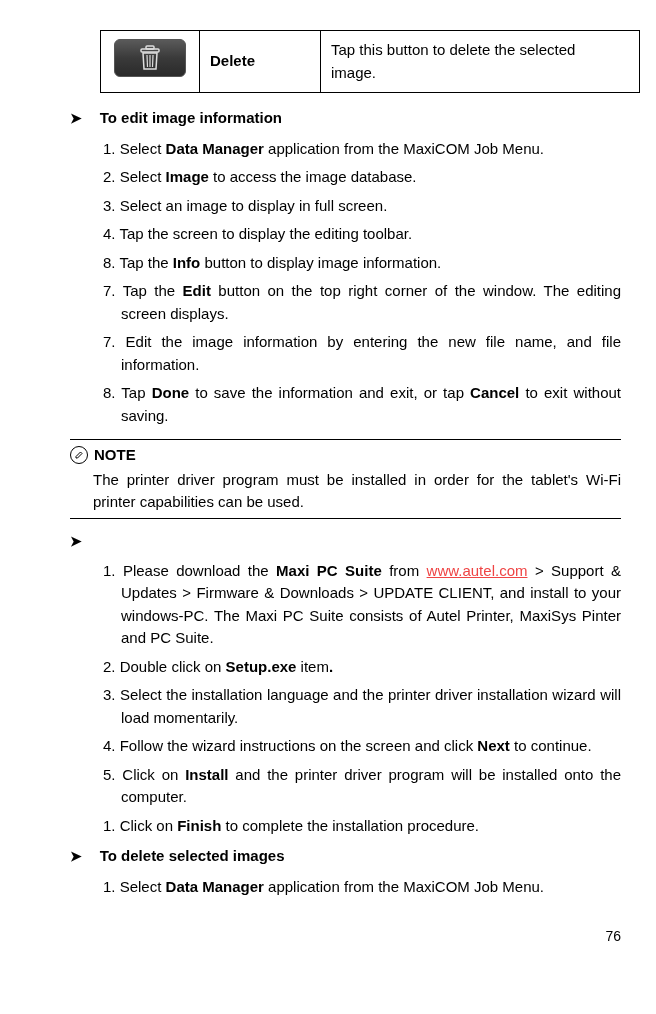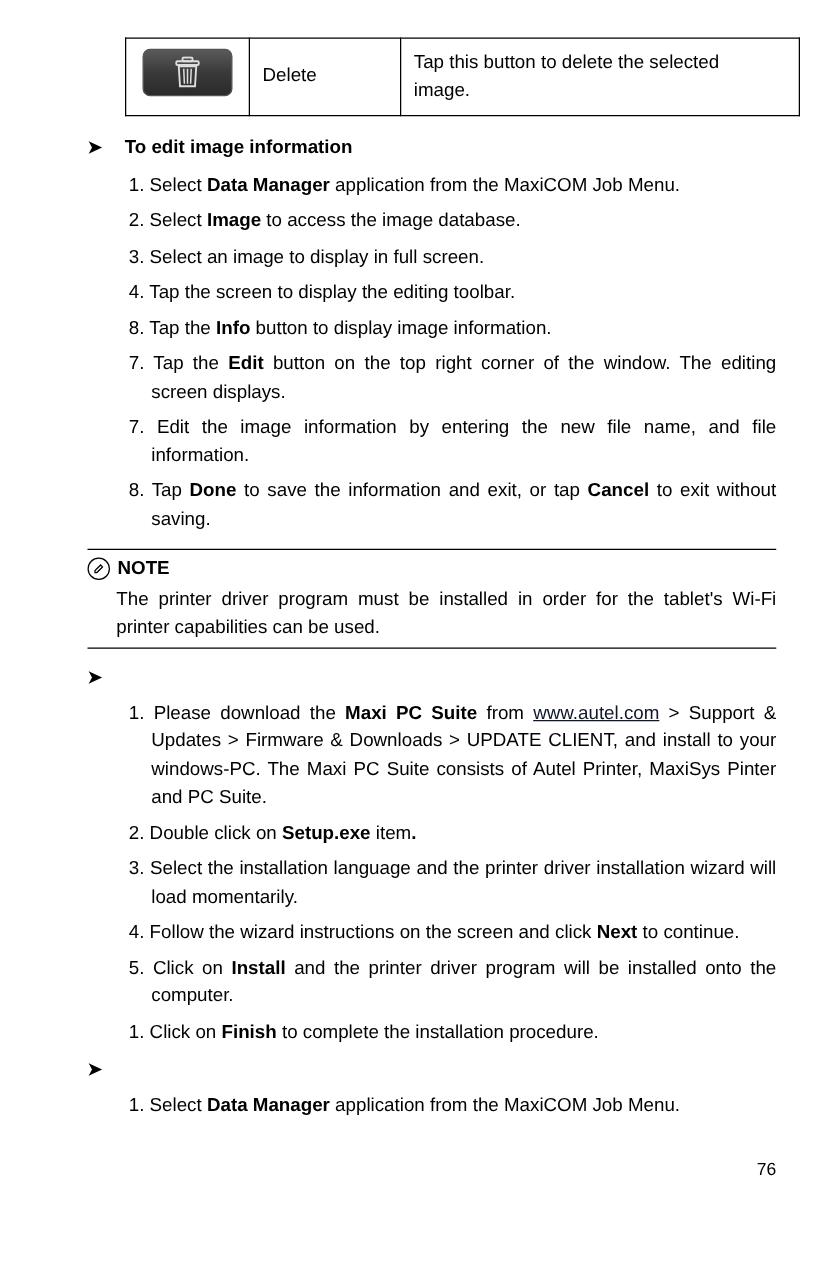--- a/index.html
+++ b/index.html
@@ -23,21 +23,21 @@
       padding: 8px 10px;
       vertical-align: middle;
     }
     table.icon-table td.icon-cell {
       width: 90px;
       text-align: center;
       padding: 4px;
     }
     table.icon-table td.label-cell {
       width: 100px;
-      font-weight: normal;
+      font-weight: bold;
     }
     table.icon-table td.desc-cell {
       text-align: justify;
     }
     .delete-icon-wrap {
       display: inline-block;
       width: 70px;
       height: 36px;
       background: linear-gradient(to bottom, #5a5a5a 0%, #3a3a3a 50%, #2a2a2a 100%);
       border-radius: 6px;
@@ -96,21 +96,21 @@
       margin-top: 4px;
       margin-bottom: 12px;
     }
     .page-num {
       text-align: right;
       margin-top: 28px;
       font-size: 14px;
     }
     b { font-weight: bold; }
     a.link {
-      color: #0f172a;
+      color: #ef4444;
       text-decoration: underline;
     }
     .just { text-align: justify; }
     .hang {
       padding-left: 18px;
       text-indent: -18px;
     }
   </style>
 </head>
 <body>
@@ -171,17 +171,18 @@
 
 <div class="step hang just"><span>1. Please download the </span><b>Maxi PC Suite</b><span> from </span><a class="link">www.autel.com</a><span> &gt; Support &amp; Updates &gt; Firmware &amp; Downloads &gt; UPDATE CLIENT, and install to your windows-PC. The Maxi PC Suite consists of Autel Printer, MaxiSys Pinter and PC Suite.</span></div>
 <div class="step"><span>2. Double click on </span><b>Setup.exe</b><span> item</span><b>.</b></div>
 <div class="step hang just">3. Select the installation language and the printer driver installation wizard will load momentarily.</div>
 <div class="step hang just"><span>4. Follow the wizard instructions on the screen and click </span><b>Next</b><span> to continue.</span></div>
 <div class="step hang just"><span>5. Click on </span><b>Install</b><span> and the printer driver program will be installed onto the computer.</span></div>
 <div class="step"><span>1. Click on </span><b>Finish</b><span> to complete the installation procedure.</span></div>
 
 <div class="section-heading">
   <span class="arrow">➤</span>
+  <span>To delete selected images</span>
 </div>
 
 <div class="step"><span>1. Select </span><b>Data Manager</b><span> application from the MaxiCOM Job Menu.</span></div>
 
 <div class="page-num">76</div>
 
 </body></html>

